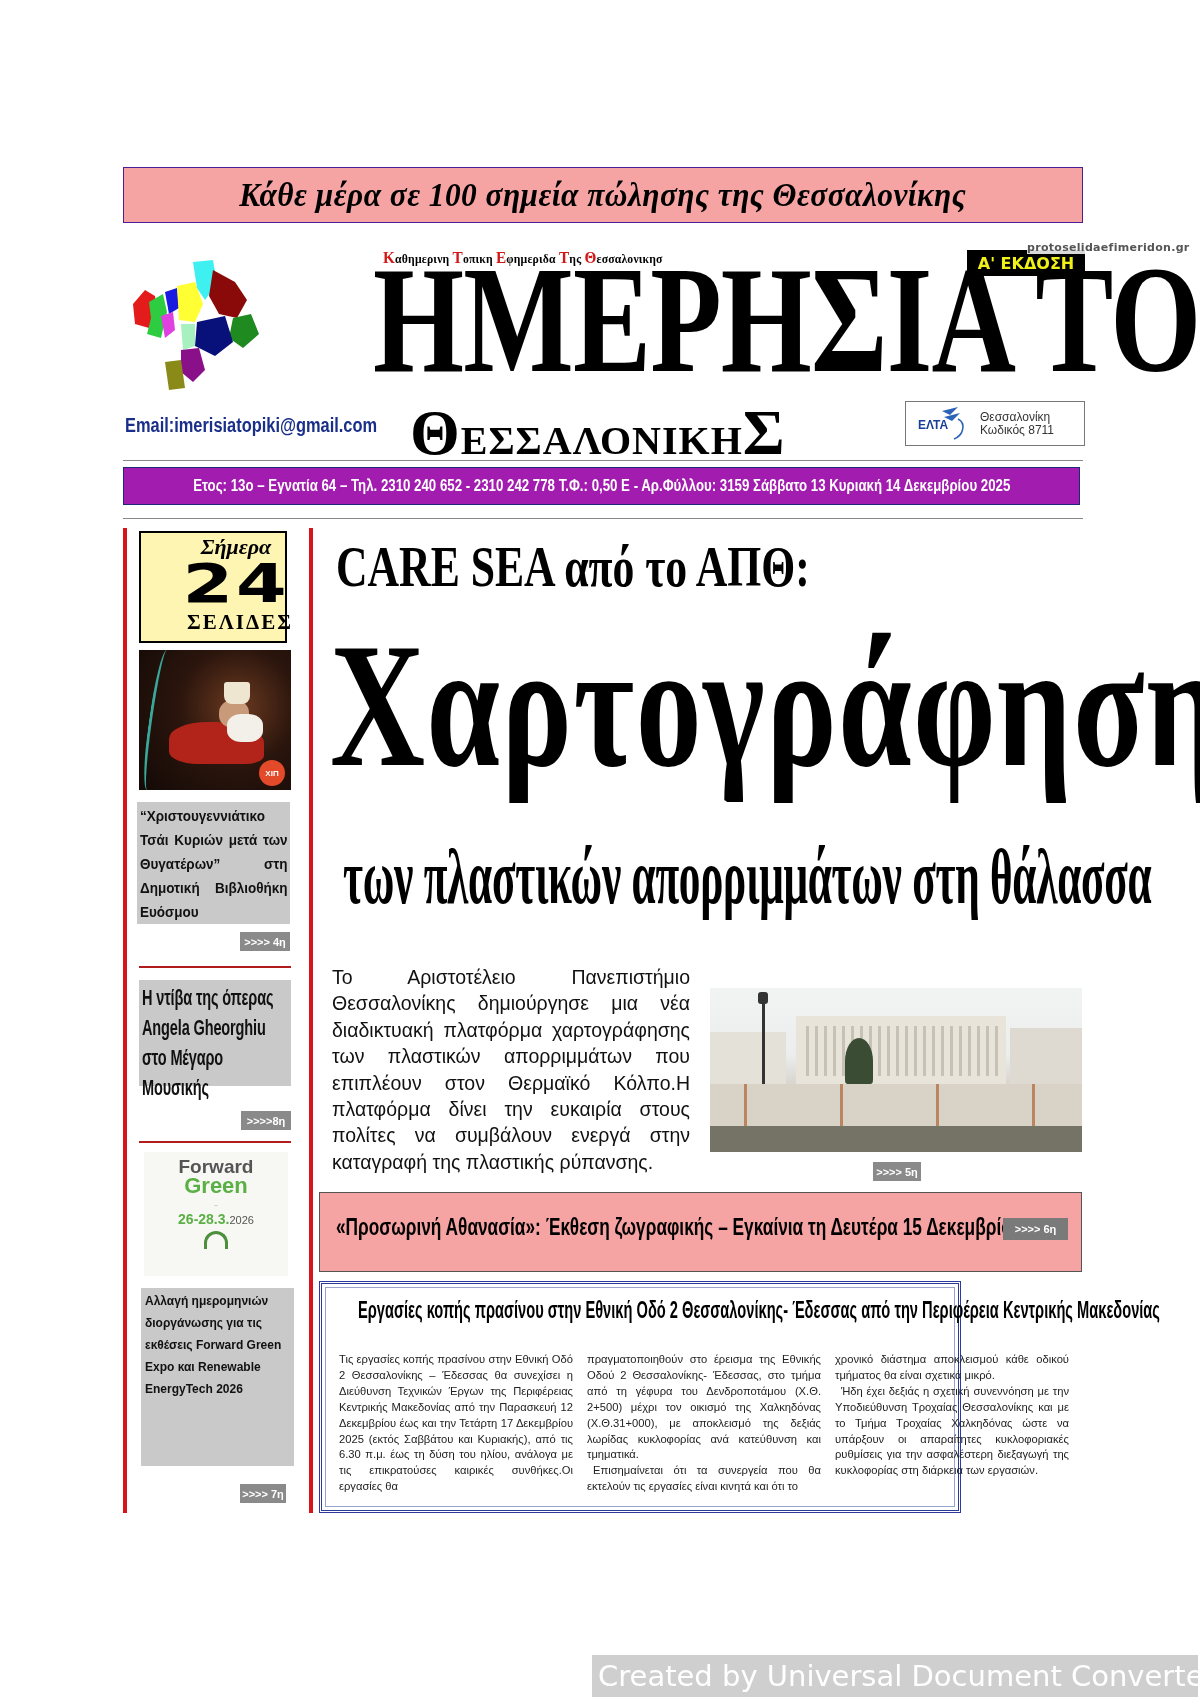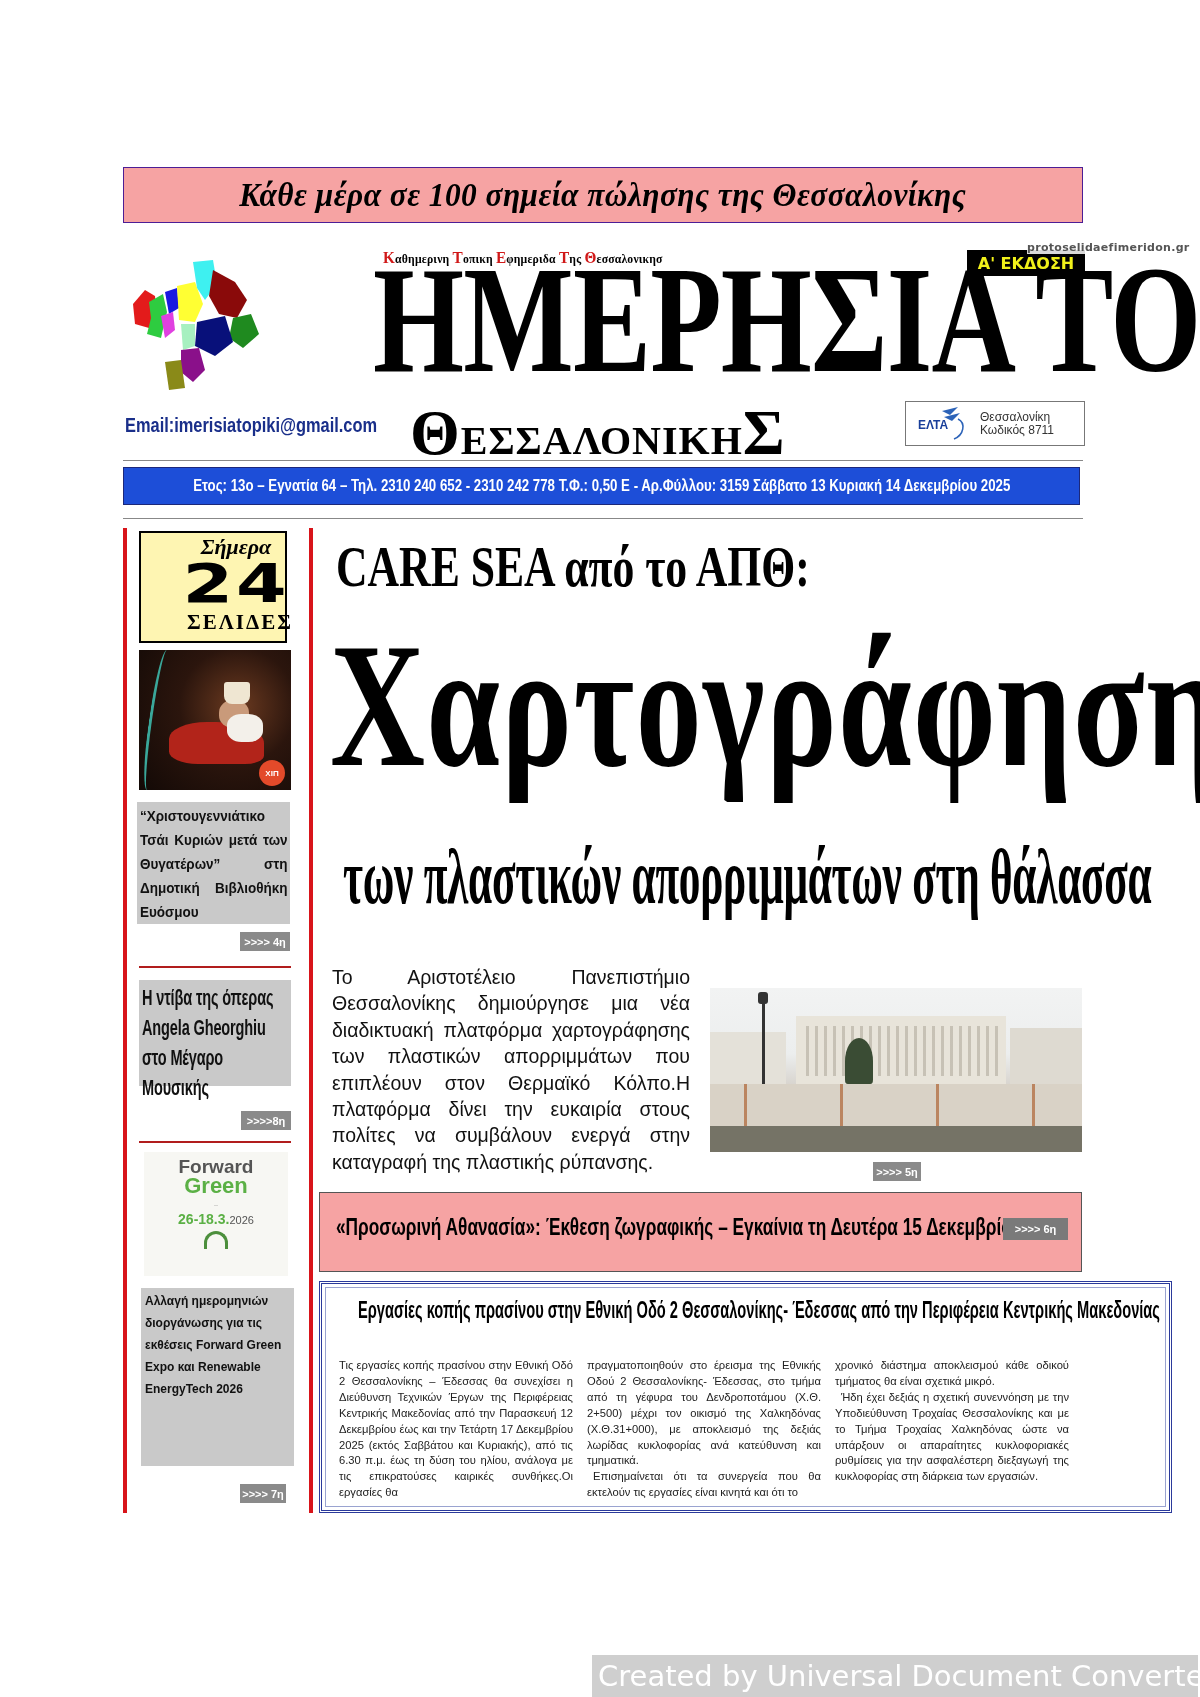--- a/index.html
+++ b/index.html
@@ -60,21 +60,21 @@
     left: 905px; top: 401px; width: 180px; height: 45px; border: 1px solid #777;
     display: flex; align-items: center; padding-left: 8px; gap: 10px;
   }
   .elta-logo { width: 56px; height: 38px; position: relative; }
   .elta-logo .txt { position: absolute; left: 4px; top: 13px; color: #1a3f9a; font-weight: bold; font-size: 12px; }
   .elta-info { font-size: 12px; color: #333; line-height: 13px; }
 
   .rule { left: 123px; width: 960px; height: 1px; background: #888; }
 
   .info-bar {
-    left: 123px; top: 467px; width: 957px; height: 38px; background: #1d4ed8;
+    left: 123px; top: 467px; width: 957px; height: 38px; background: #a21caf;
     border: 1px solid #1c287a; display: flex; align-items: center; justify-content: center;
   }
   .info-bar span {
     color: #fff; font-weight: bold; font-size: 17px; white-space: nowrap;
     transform: scaleX(0.78); display: inline-block;
   }
 
   
   .left-red-line { left: 123px; top: 528px; width: 4px; height: 985px; background: #d8141a; }
   .main-red-line { left: 309px; top: 528px; width: 4px; height: 985px; background: #d8141a; }
@@ -182,30 +182,30 @@
     left: 319px; top: 1192px; width: 763px; height: 80px; background: #f6a3a3;
     border: 1px solid #555;
   }
   .pink-bar .txt {
     position: absolute; left: 16px; top: 20px; font-size: 24px; font-weight: bold; white-space: nowrap;
     transform: scaleX(0.72); transform-origin: left top;
   }
   .more5 { left: 1003px; top: 1218px; width: 65px; height: 22px; background: #7a7a7a; }
 
   .article-box {
-    left: 319px; top: 1281px; width: 853px; height: 232px;
+    left: 319px; top: 1281px; width: 642px; height: 232px;
     border: 3px double #2b3a9b; background: #fff;
   }
   .article-box .inner-border { position: absolute; left: 3px; top: 3px; right: 3px; bottom: 3px; border: 1px solid #9aa3d0; }
   .art-title {
     position: absolute; left: 36px; top: 12px; font-size: 24px; font-weight: bold; white-space: nowrap;
     transform: scaleX(0.61); transform-origin: left top;
   }
   .art-cols {
-    position: absolute; left: 17px; top: 74px; width: 730px;
+    position: absolute; left: 17px; top: 68px; width: 730px;
     display: flex; gap: 14px;
   }
   .art-col {
     width: 234px; font-size: 11.2px; line-height: 15.9px; text-align: justify; color: #222;
   }
   .art-col p + p { text-indent: 6px; }
 
   .converter-mark {
     left: 592px; top: 1655px; width: 606px; height: 42px; background: #cfcfcf;
     color: #fff; font-family: "DejaVu Sans", sans-serif; font-size: 29px;
@@ -305,21 +305,21 @@
 <div class="abs story2 grey-block">
   <div class="inner">Η ντίβα της όπερας Angela Gheorghiu στο Μέγαρο Μουσικής</div>
 </div>
 <div class="abs more-tag more2">&gt;&gt;&gt;&gt;8η</div>
 <div class="abs sep-red sep2"></div>
 
 <div class="abs img-fg">
   <div class="fwd">Forward</div>
   <div class="grn">Green</div>
   <div class="sub">—</div>
-  <div class="dt"><span>26-18.3.</span><span class="yr">2026</span></div>
+  <div class="dt"><span>26-28.3.</span><span class="yr">2026</span></div>
   <div class="ring"></div>
 </div>
 
 <div class="abs story3 grey-block">Αλλαγή ημερομηνιών διοργάνωσης για τις εκθέσεις Forward Green Expo και Renewable EnergyTech 2026</div>
 <div class="abs more-tag more3">&gt;&gt;&gt;&gt; 7η</div>
 
 <div class="abs kicker">CARE SEA από το ΑΠΘ:</div>
 <div class="abs headline">Χαρτογράφηση</div>
 <div class="abs subhead">των πλαστικών απορριμμάτων στη θάλασσα</div>
 

